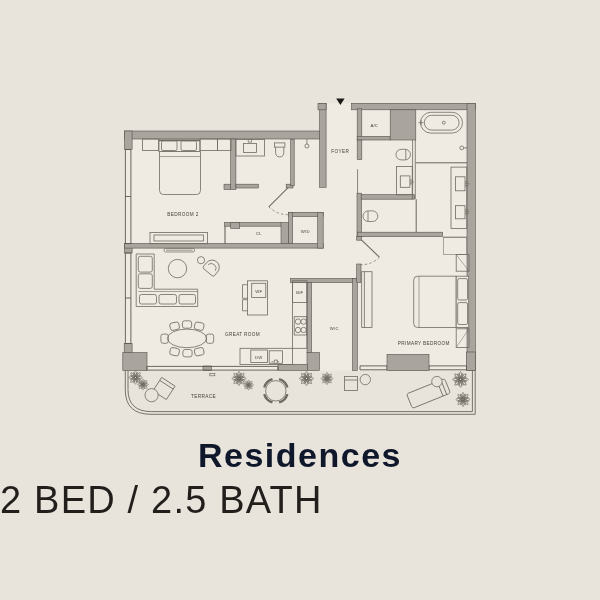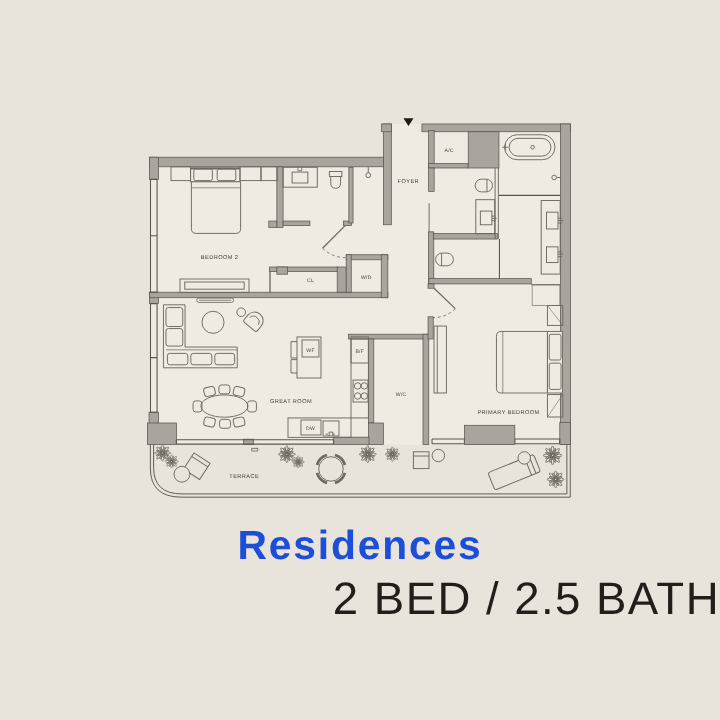--- a/index.html
+++ b/index.html
@@ -1,19 +1,19 @@
 <!DOCTYPE html>
 <html><head>
 <meta charset="utf-8">
 <style>
   html,body{margin:0;padding:0;}
   body{width:600px;height:600px;background:#e8e4dc;font-family:"Liberation Sans",sans-serif;overflow:hidden;position:relative;}
   #plan{position:absolute;left:0;top:0;}
-  .t1{position:absolute;left:0;top:436px;width:600px;text-align:center;font-weight:bold;font-size:34px;letter-spacing:1.5px;color:#1d4ed8;}
-  .t2{position:absolute;left:0;top:479px;width:600px;text-align:right;font-weight:normal;font-size:38px;letter-spacing:1.2px;color:#211e1b;}
+  .t1{position:absolute;left:0;top:436px;width:600px;text-align:center;font-weight:bold;font-size:34px;letter-spacing:1.5px;color:#0f172a;}
+  .t2{position:absolute;left:0;top:479px;width:600px;text-align:left;font-weight:normal;font-size:38px;letter-spacing:1.2px;color:#211e1b;}
   text{font-family:"Liberation Sans",sans-serif;fill:#45413a;}
 </style>
 </head>
 <body>
 <svg id="plan" width="600" height="600" viewBox="0 0 600 600">
 <defs>
   <g id="plant" stroke="#6e6a62" stroke-width="0.65" fill="none">
     <ellipse rx="1.3" ry="7.2" transform="rotate(0)"></ellipse>
     <ellipse rx="1.3" ry="7.2" transform="rotate(45)"></ellipse>
     <ellipse rx="1.3" ry="7.2" transform="rotate(90)"></ellipse>

